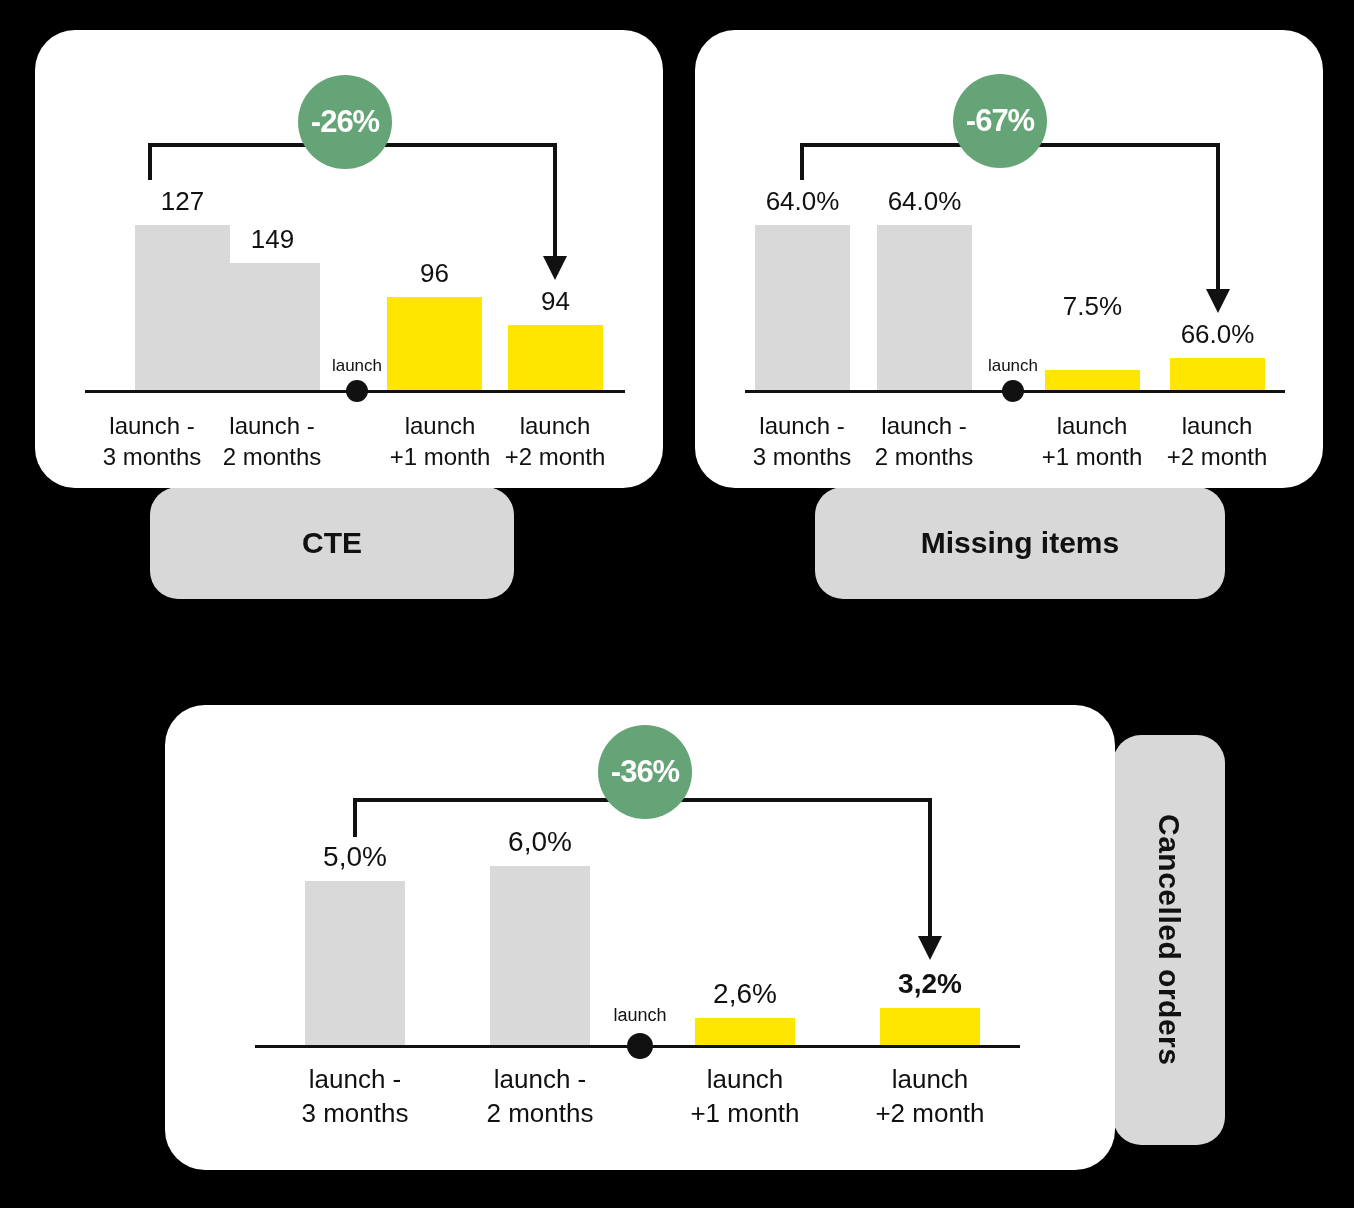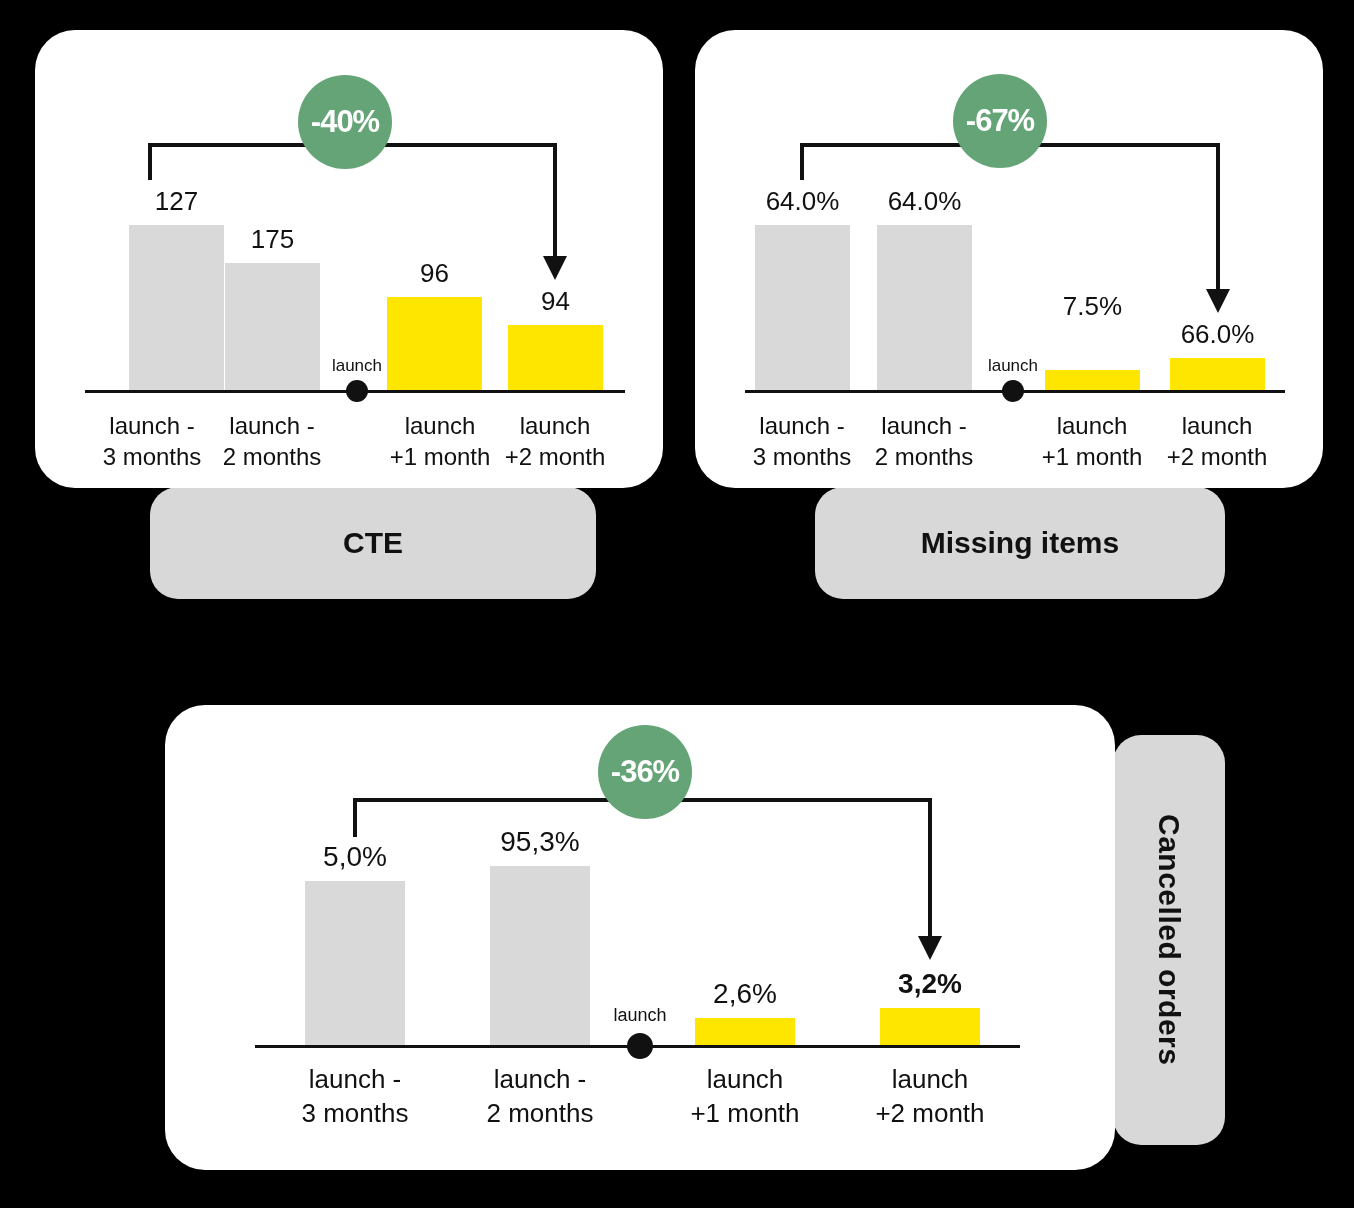--- a/index.html
+++ b/index.html
@@ -35,43 +35,43 @@
   .axis{position:absolute;height:3px;background:#111;}
   .dot{position:absolute;border-radius:50%;background:#111;}
   .launch-label{position:absolute;text-align:center;font-size:17px;}
   .cardC .launch-label{font-size:18px;}
   .cat{position:absolute;text-align:center;font-size:24px;line-height:1.3;width:150px;}
   .cardC .cat{font-size:26px;width:170px;}
 </style>
 </head>
 <body style="background: rgb(0, 0, 0);">
 
-<div class="tab" style="left:150px;top:487px;width:446px;height:112px;">
+<div class="tab" style="left:150px;top:487px;width:364px;height:112px;">
   <span class="tab-label">CTE</span>
 </div>
 <div class="tab" style="left:815px;top:487px;width:410px;height:112px;">
   <span class="tab-label">Missing items</span>
 </div>
 <div class="tab tab-vertical" style="left:1113px;top:735px;width:112px;height:410px;">
   <span class="tab-label">Cancelled orders</span>
 </div>
 
 <div class="card cardA" style="left:35px;top:30px;width:628px;height:458px;">
   <svg class="bracket" width="628" height="458" viewBox="0 0 628 458">
     <path d="M115 150 L115 115 L520 115 L520 228" stroke="#111" stroke-width="4" fill="none"></path>
     <polygon points="508,226 532,226 520,250" fill="#111"></polygon>
   </svg>
-  <div class="badge" style="left: 263px; top: 45px; background: rgb(100, 164, 118);">-40%</div>
+  <div class="badge" style="left: 263px; top: 45px; background: rgb(100, 164, 118);">-26%</div>
   <div class="plot">
-    <div class="col" style="left:70px;padding-left:24px;">
+    <div class="col" style="left:76px;padding-left:24px;">
       <div class="val">127</div>
       <div class="bar" style="height: 168px; background: rgb(217, 217, 217);"></div>
     </div>
     <div class="col" style="left:190px;">
-      <div class="val">175</div>
+      <div class="val">149</div>
       <div class="bar" style="height: 130px; background: rgb(217, 217, 217);"></div>
     </div>
     <div class="col" style="left:352px;">
       <div class="val">96</div>
       <div class="bar" style="height: 96px; background: rgb(255, 230, 0);"></div>
     </div>
     <div class="col" style="left:473px;">
       <div class="val">94</div>
       <div class="bar" style="height: 68px; background: rgb(255, 230, 0);"></div>
     </div>
@@ -147,21 +147,21 @@
     <path d="M190 132 L190 95 L765 95 L765 233" stroke="#111" stroke-width="4" fill="none"></path>
     <polygon points="753,231 777,231 765,255" fill="#111"></polygon>
   </svg>
   <div class="badge" style="left: 433px; top: 20px; background: rgb(100, 164, 118);">-36%</div>
   <div class="plot">
     <div class="col" style="left:140px;">
       <div class="val">5,0%</div>
       <div class="bar" style="height: 167px; background: rgb(217, 217, 217);"></div>
     </div>
     <div class="col" style="left:325px;">
-      <div class="val">95,3%</div>
+      <div class="val">6,0%</div>
       <div class="bar" style="height: 182px; background: rgb(217, 217, 217);"></div>
     </div>
     <div class="col" style="left:530px;">
       <div class="val">2,6%</div>
       <div class="bar" style="height: 30px; background: rgb(255, 230, 0);"></div>
     </div>
     <div class="col" style="left:715px;">
       <div class="val" style="font-weight: 700;">3,2%</div>
       <div class="bar" style="height: 40px; background: rgb(255, 230, 0);"></div>
     </div>

